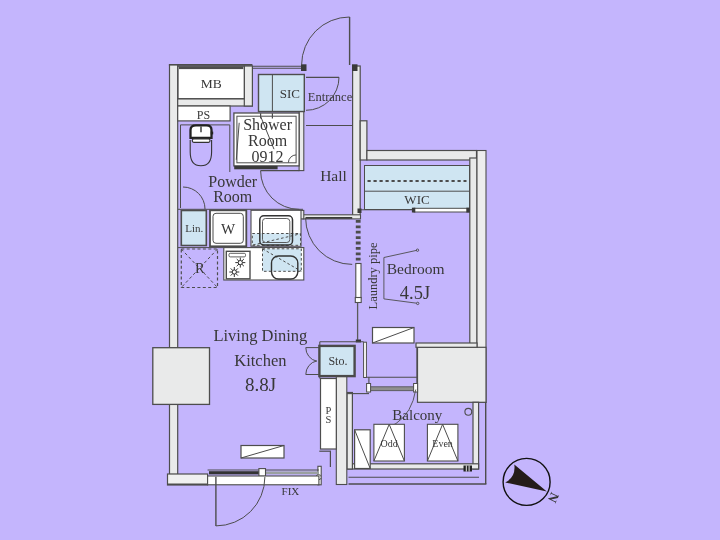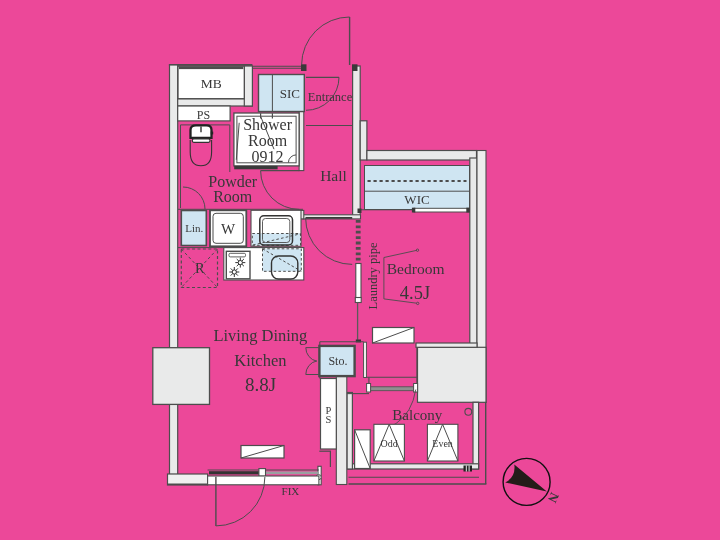--- a/index.html
+++ b/index.html
@@ -1,16 +1,16 @@
 <!DOCTYPE html>
 <html><head>
 <meta charset="utf-8">
 <style>
   html,body{margin:0;padding:0;background:#ffffff;}
-  .wrap{width:720px;height:540px;position:relative;background:#ec4899;}
+  .wrap{width:720px;height:540px;position:relative;background:#c4b5fd;}
   svg text{font-family:"Liberation Serif", serif; fill:#383838;}
 </style>
 </head>
 <body>
 <div class="wrap">
 <svg width="720" height="540" viewBox="0 0 720 540" xmlns="http://www.w3.org/2000/svg">
 <defs>
   <g id="burner" stroke="#333" stroke-width="1">
     <line x1="-5" y1="0" x2="5" y2="0"></line>
           <line x1="0" y1="-5" x2="0" y2="5"></line>

